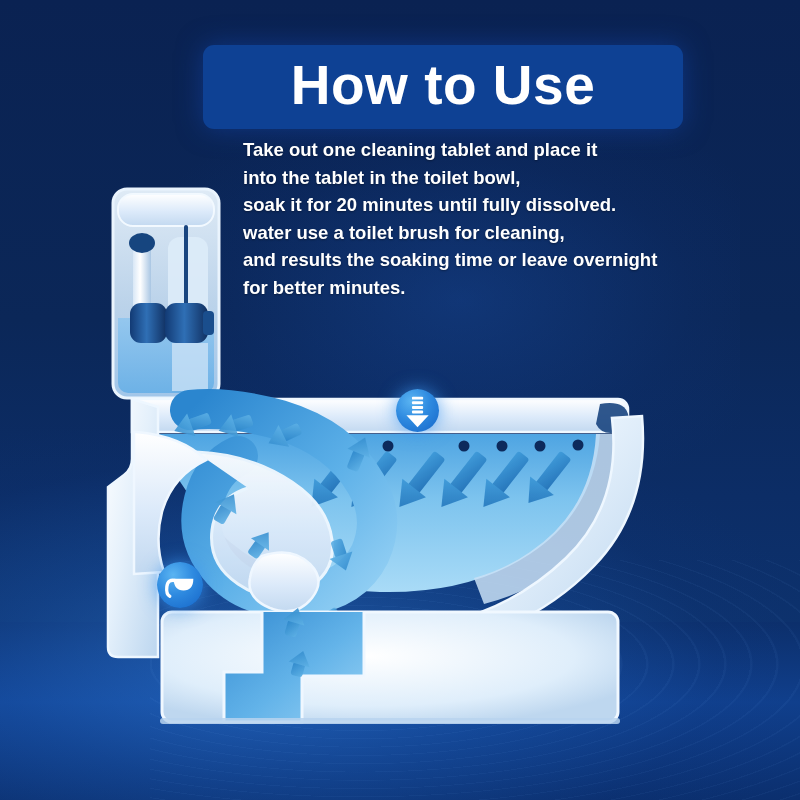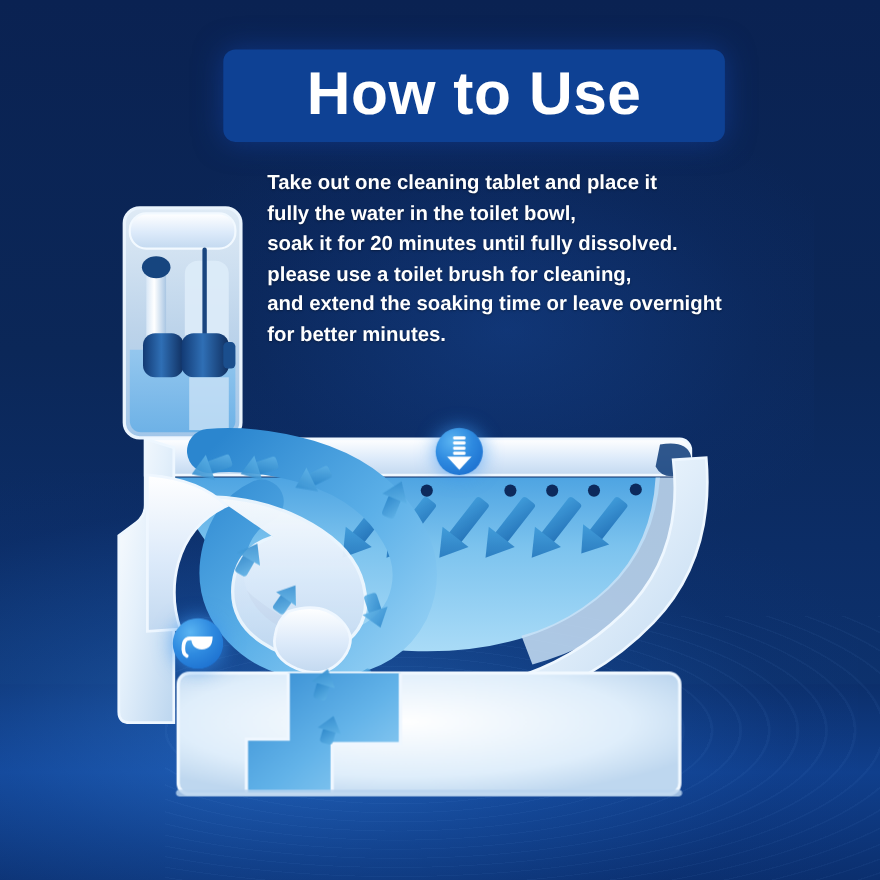--- a/index.html
+++ b/index.html
@@ -67,41 +67,42 @@
   
   .banner {
     position: absolute;
     left: 203px;
     top: 45px;
     width: 456px;
     height: 84px;
     background: #0e4194;
     border-radius: 11px;
     box-shadow: 0 0 26px rgba(20,70,170,0.55);
+    padding-left: 24px;
   }
   .banner-title {
     position: absolute;
     inset: 0;
     display: flex;
     align-items: center;
     justify-content: center;
     color: #ffffff;
     font-size: 55px;
     font-weight: bold;
     letter-spacing: 0.5px;
     line-height: 1;
     padding-bottom: 4px;
     box-sizing: border-box;
   }
 
   
   .instructions {
     position: absolute;
     left: 243px;
-    top: 152px;
+    top: 136px;
     width: 470px;
   }
   .instr-line {
     color: #ffffff;
     font-size: 18.5px;
     font-weight: bold;
     line-height: 27.5px;
     white-space: nowrap;
     text-shadow: 0 1px 2px rgba(0,0,0,0.35);
   }
@@ -369,24 +370,24 @@
       <rect x="160" y="718" width="460" height="6" rx="3" fill="#b9d4ee" opacity="0.85"></rect>
     </g>
   </svg>
 
   <div class="banner">
     <div class="banner-title">How to Use</div>
   </div>
 
   <div class="instructions">
     <div class="instr-line">Take out one cleaning tablet and place it</div>
-    <div class="instr-line">fully the water in the toilet bowl,</div>
+    <div class="instr-line">into the tablet in the toilet bowl,</div>
     <div class="instr-line">soak it for 20 minutes until fully dissolved.</div>
-    <div class="instr-line">please use a toilet brush for cleaning,</div>
-    <div class="instr-line">and extend the soaking time or leave overnight</div>
+    <div class="instr-line">water use a toilet brush for cleaning,</div>
+    <div class="instr-line">and results the soaking time or leave overnight</div>
     <div class="instr-line">for better minutes.</div>
   </div>
 
   <div class="badge badge-arrow">
     <div class="badge-ring"></div>
     <div class="badge-disc"></div>
     <svg class="badge-glyph" viewBox="0 0 40 40">
       <g fill="#ffffff">
         <rect x="14" y="5" width="12" height="3.2" rx="1"></rect>
         <rect x="14" y="10" width="12" height="3.2" rx="1"></rect>

